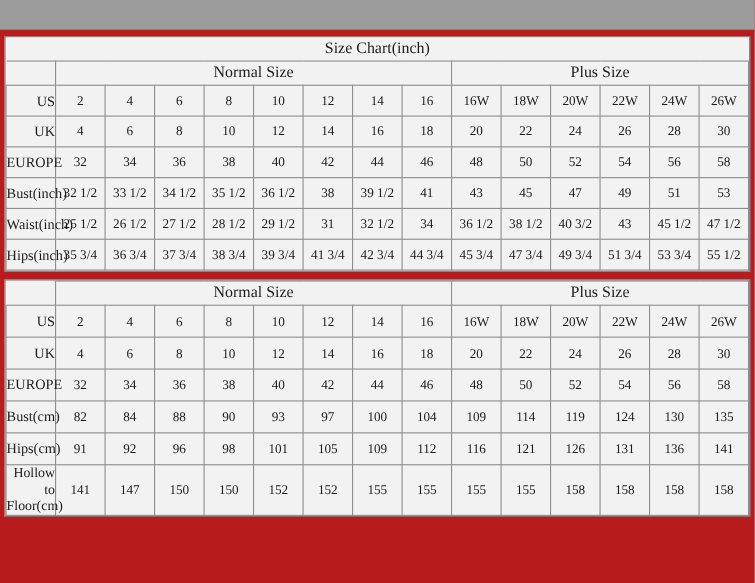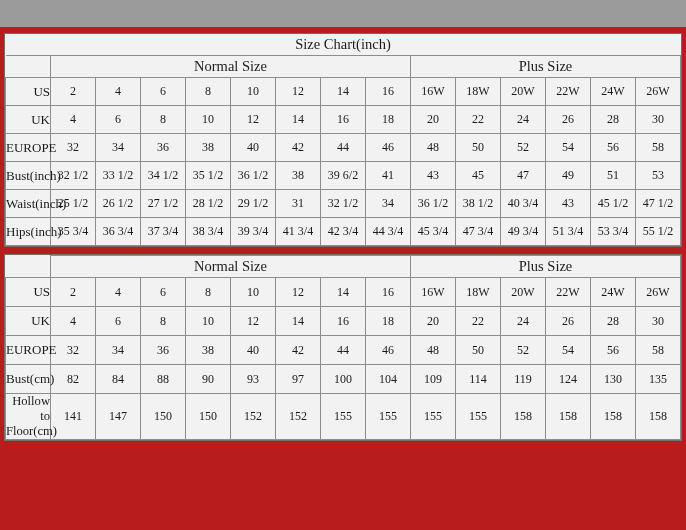--- a/index.html
+++ b/index.html
@@ -136,42 +136,42 @@
             <td class="datacell">58</td>
           </tr>
           <tr>
             <td class="rowlabel">Bust(inch)</td>
             <td class="datacell">32 1/2</td>
             <td class="datacell">33 1/2</td>
             <td class="datacell">34 1/2</td>
             <td class="datacell">35 1/2</td>
             <td class="datacell">36 1/2</td>
             <td class="datacell">38</td>
-            <td class="datacell">39 6/2</td>
+            <td class="datacell">39 1/2</td>
             <td class="datacell">41</td>
             <td class="datacell">43</td>
             <td class="datacell">45</td>
             <td class="datacell">47</td>
             <td class="datacell">49</td>
             <td class="datacell">51</td>
             <td class="datacell">53</td>
           </tr>
           <tr>
             <td class="rowlabel">Waist(inch)</td>
             <td class="datacell">25 1/2</td>
             <td class="datacell">26 1/2</td>
             <td class="datacell">27 1/2</td>
             <td class="datacell">28 1/2</td>
             <td class="datacell">29 1/2</td>
             <td class="datacell">31</td>
             <td class="datacell">32 1/2</td>
             <td class="datacell">34</td>
             <td class="datacell">36 1/2</td>
             <td class="datacell">38 1/2</td>
-            <td class="datacell">40 3/4</td>
+            <td class="datacell">40 3/2</td>
             <td class="datacell">43</td>
             <td class="datacell">45 1/2</td>
             <td class="datacell">47 1/2</td>
           </tr>
           <tr>
             <td class="rowlabel">Hips(inch)</td>
             <td class="datacell">35 3/4</td>
             <td class="datacell">36 3/4</td>
             <td class="datacell">37 3/4</td>
             <td class="datacell">38 3/4</td>
@@ -259,20 +259,37 @@
             <td class="datacell">100</td>
             <td class="datacell">104</td>
             <td class="datacell">109</td>
             <td class="datacell">114</td>
             <td class="datacell">119</td>
             <td class="datacell">124</td>
             <td class="datacell">130</td>
             <td class="datacell">135</td>
           </tr>
           <tr>
+            <td class="rowlabel">Hips(cm)</td>
+            <td class="datacell">91</td>
+            <td class="datacell">92</td>
+            <td class="datacell">96</td>
+            <td class="datacell">98</td>
+            <td class="datacell">101</td>
+            <td class="datacell">105</td>
+            <td class="datacell">109</td>
+            <td class="datacell">112</td>
+            <td class="datacell">116</td>
+            <td class="datacell">121</td>
+            <td class="datacell">126</td>
+            <td class="datacell">131</td>
+            <td class="datacell">136</td>
+            <td class="datacell">141</td>
+          </tr>
+          <tr>
             <td class="rowlabel wide">Hollow to Floor(cm)</td>
             <td class="datacell">141</td>
             <td class="datacell">147</td>
             <td class="datacell">150</td>
             <td class="datacell">150</td>
             <td class="datacell">152</td>
             <td class="datacell">152</td>
             <td class="datacell">155</td>
             <td class="datacell">155</td>
             <td class="datacell">155</td>

